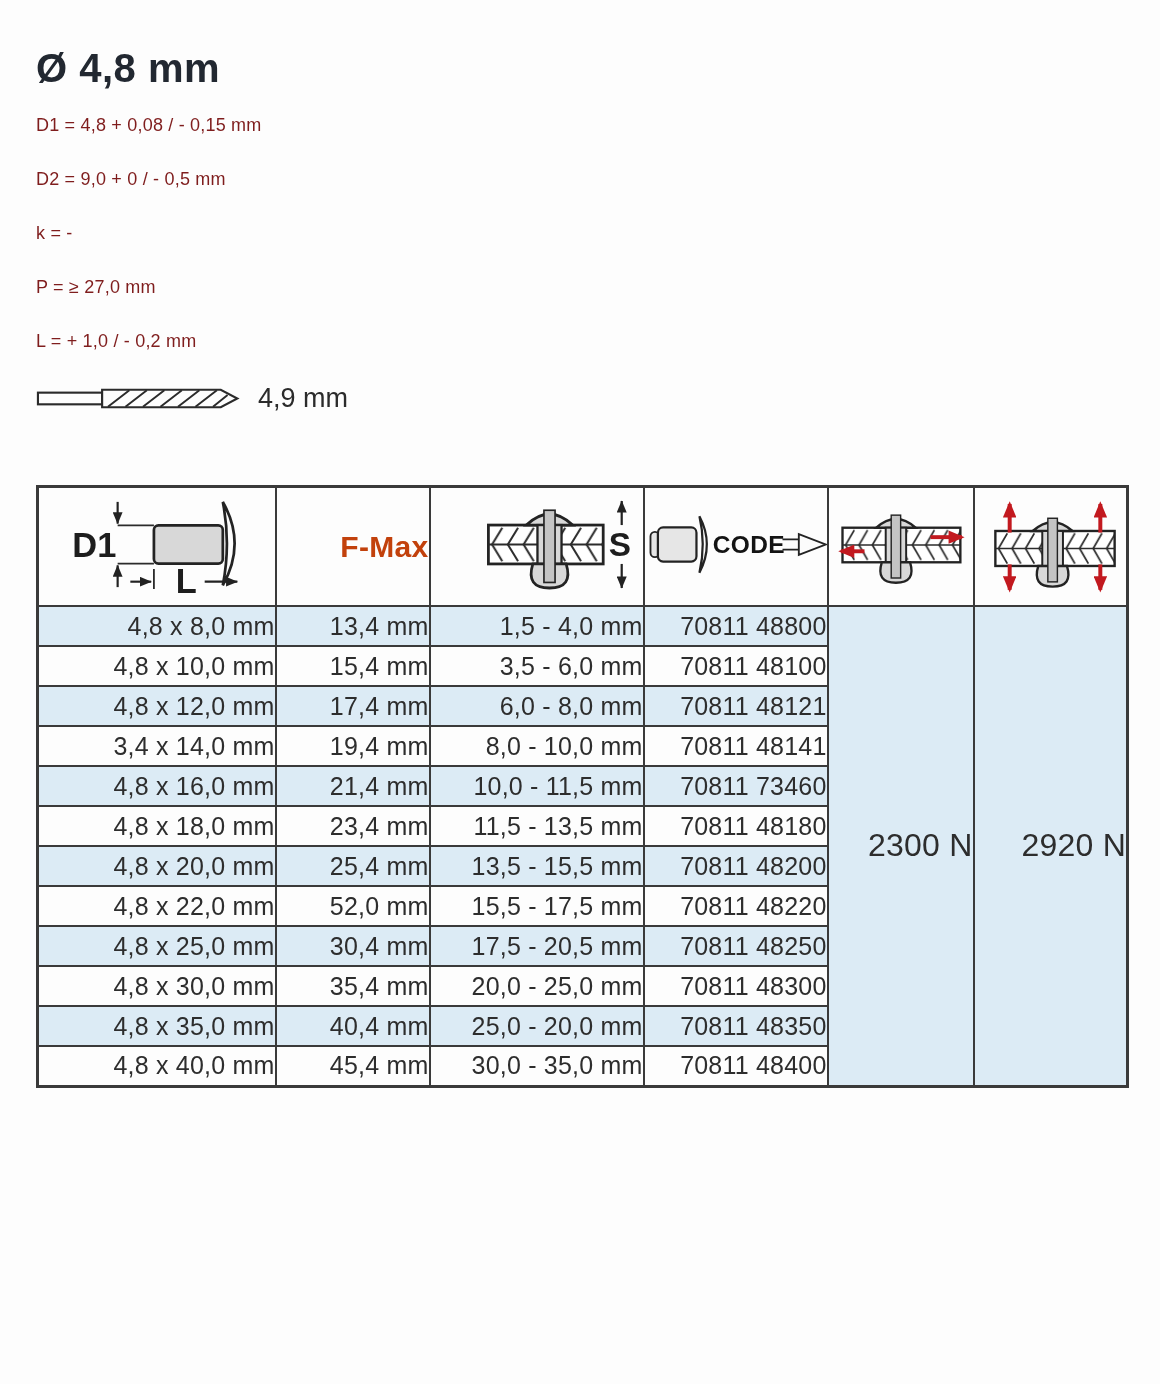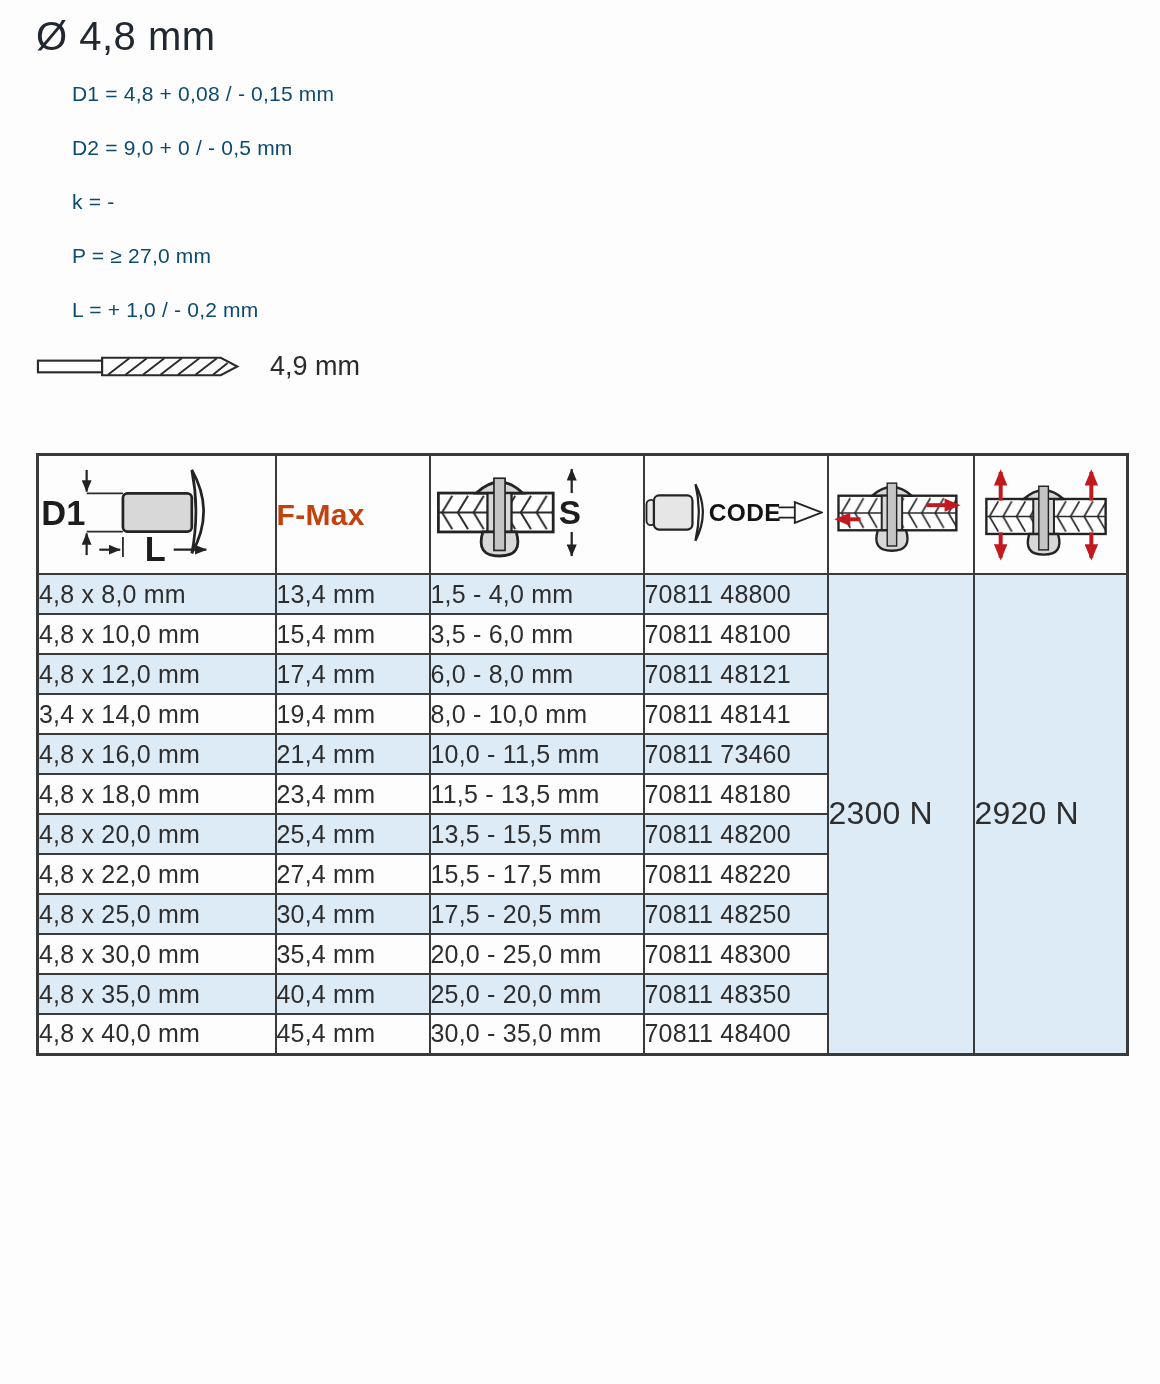--- a/index.html
+++ b/index.html
@@ -6,43 +6,42 @@
   html, body { background: #fdfdfd; }
   body {
     width: 1160px; height: 1384px;
     font-family: "Liberation Sans", sans-serif;
     color: #2d2d2d;
     overflow: hidden;
   }
   .page { padding: 14px 0 0 36px; }
 
   .page-title {
-    font-size: 40px; font-weight: normal; color: #222831;
-    letter-spacing: 0.5px; margin-bottom: 20px;
+    font-size: 40px; font-weight: bold; color: #222831;
+    letter-spacing: 0.5px; margin-bottom: 20px; margin-top: 32px;
   }
   .spec-line {
-    font-size: 21px; color: #0c4a6e;
+    font-size: 18px; color: #7f1d1d;
     line-height: 29px; margin-bottom: 25px;
     letter-spacing: 0.2px;
-    margin-left: 36px;
-  }
-  .drill-row { display: flex; align-items: center; gap: 22px; margin-top: 6px; height: 34px; }
+  }
+  .drill-row { display: flex; align-items: center; gap: 10px; margin-top: 6px; height: 34px; }
   .drill-label { font-size: 27px; color: #2b2b2b; }
 
   .spec-table {
     margin-top: 70px;
     border-collapse: collapse;
     table-layout: fixed;
     width: 1090px;
     border: 3px solid #3a3a3a;
     background: #fdfdfd;
   }
   .spec-table th, .spec-table td {
     border: 2px solid #3a3a3a;
-    text-align: left; vertical-align: middle;
+    text-align: right; vertical-align: middle;
     padding: 0;
   }
   .spec-table thead th { height: 118px; background: #fdfdfd; }
   .spec-table tbody td { height: 40px; font-size: 25px; color: #2d2d2d; letter-spacing: 0.2px; }
   .spec-table tbody tr:nth-child(odd) td { background: #dcebf5; }
   .spec-table tbody tr:nth-child(even) td { background: #fdfdfd; }
   .spec-table tbody td.force-cell { background: #dcebf5 !important; font-size: 32px; }
   .fmax-header { font-size: 30px; color: #c2410c; letter-spacing: 0.3px; }
   svg text { font-family: "Liberation Sans", sans-serif; }
 </style>
@@ -224,21 +223,21 @@
         <td>70811 48180</td>
       </tr>
       <tr>
         <td>4,8 x 20,0 mm</td>
         <td>25,4 mm</td>
         <td>13,5 - 15,5 mm</td>
         <td>70811 48200</td>
       </tr>
       <tr>
         <td>4,8 x 22,0 mm</td>
-        <td>27,4 mm</td>
+        <td>52,0 mm</td>
         <td>15,5 - 17,5 mm</td>
         <td>70811 48220</td>
       </tr>
       <tr>
         <td>4,8 x 25,0 mm</td>
         <td>30,4 mm</td>
         <td>17,5 - 20,5 mm</td>
         <td>70811 48250</td>
       </tr>
       <tr>

